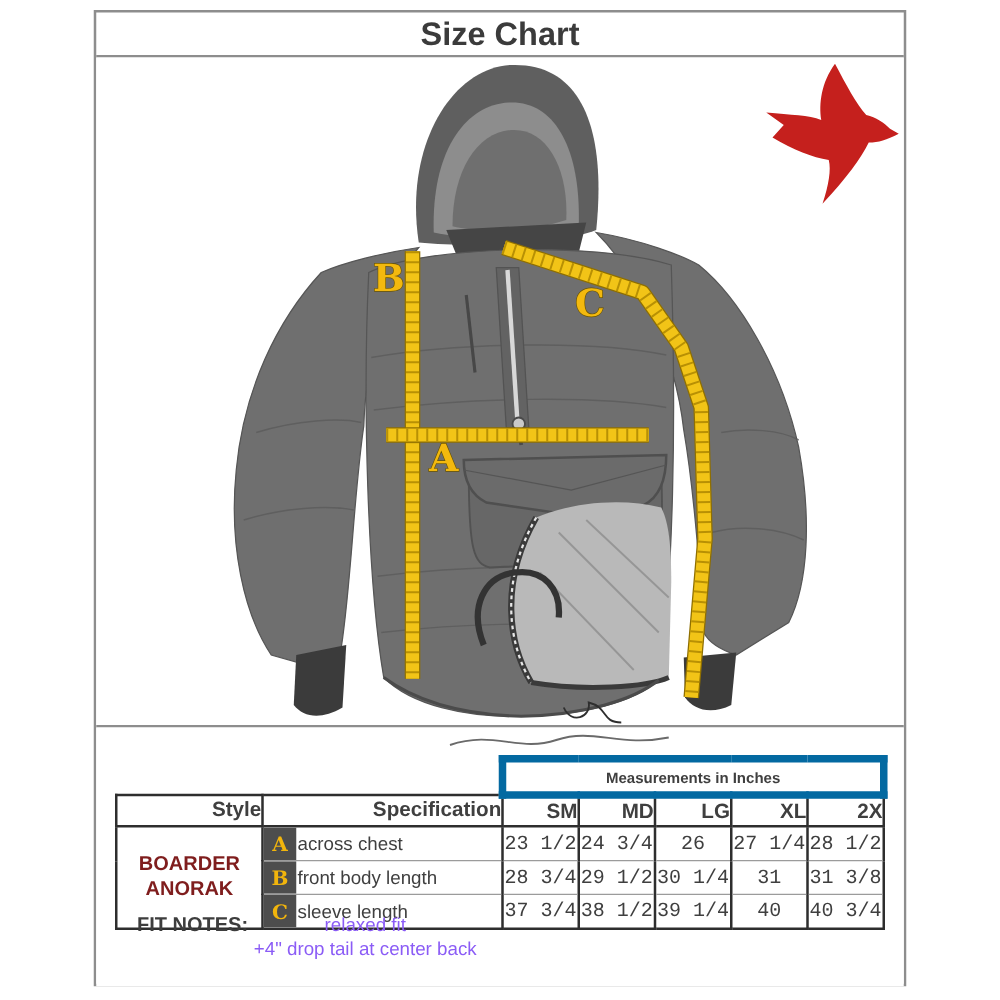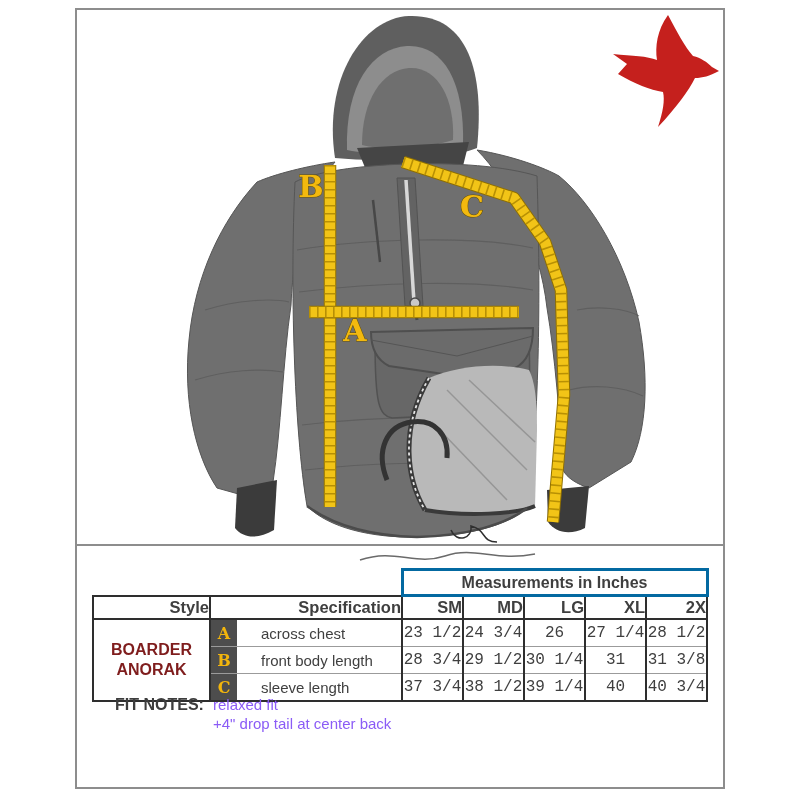--- a/index.html
+++ b/index.html
@@ -16,50 +16,53 @@
   .bird-svg{position:absolute;left:528px;top:2px;}
   .caption{position:absolute;left:0;bottom:1px;width:100%;text-align:center;
         font-size:13px;color:#4f4f4f;letter-spacing:-0.1px;}
   .notes-area{position:relative;height:207px;background:#ffffff;}
   .string-svg{position:absolute;left:278px;top:0px;}
 
   table.size-table{position:absolute;left:15px;top:22px;border-collapse:collapse;
         table-layout:fixed;width:614px;color:#3f3f3f;}
   table.size-table td, table.size-table th{padding:0;overflow:hidden;}
   .blank-cell{border:none;}
-  .group-cell{border:3px solid #0369a1;height:23px;text-align:center;
-        font-weight:bold;font-size:16px;}
+  .group-cell{border:6px solid #0369a1;height:23px;text-align:center;
+        font-weight:bold;font-size:12px;}
   .head-cell{border:2px solid #2e2e2e;height:21px;text-align:right;
         font-weight:bold;font-size:16.5px;}
   .style-cell{border:2px solid #2e2e2e;text-align:center;vertical-align:middle;}
   .style-name{display:inline-block;width:96px;font-weight:bold;font-size:16px;
         color:#7f1d1d;line-height:20px;}
   .spec-cell{border-left:2px solid #2e2e2e;border-right:2px solid #2e2e2e;
         border-top:1px solid #9b9b9b;border-bottom:1px solid #9b9b9b;height:26px;}
   .row-first .spec-cell,.row-first .val-cell{border-top:2px solid #2e2e2e;}
   .row-last .spec-cell,.row-last .val-cell{border-bottom:2px solid #2e2e2e;}
   .spec-flex{display:flex;align-items:stretch;height:26px;}
   .abc-badge{width:26px;flex:0 0 26px;background:#4d4d4d;color:#f2b50c;
         font-family:"DejaVu Serif",serif;font-weight:bold;font-size:16px;
         display:flex;align-items:center;justify-content:center;}
-  .spec-label{padding-left:24px;font-size:15px;display:flex;align-items:center;}
+  .spec-label{padding-left:1px;font-size:15px;display:flex;align-items:center;}
   .val-cell{border-left:2px solid #2e2e2e;border-right:2px solid #2e2e2e;
         border-top:1px solid #9b9b9b;border-bottom:1px solid #9b9b9b;
         text-align:center;font-size:16px;height:26px;font-family:Liberation Mono, monospace;}
 
-  .fit-notes{position:absolute;left:38px;top:150px;display:flex;}
+  .fit-notes{position:absolute;left:28px;top:150px;display:flex;text-align:center;}
   .fit-label{font-weight:bold;font-size:16px;color:#3d3d3d;width:98px;flex:0 0 98px;}
   .fit-lines{font-size:15px;color:#8b5cf6;line-height:19px;margin-top:-1px;}
 </style>
 </head>
 <body>
 
 <div class="page">
   <div class="outer-box">
 
+    <div class="title-row">
+      <h1>Size Chart</h1>
+    </div>
 
     <div class="photo-area">
 
       <svg class="jacket-svg" width="646" height="534" viewBox="0 0 646 534">
 
         <path d="M258,148 C246,70 285,8 332,6 C390,4 408,60 400,138 C370,150 300,152 258,148 Z" fill="#5f5f5f"></path>
 
         <path d="M270,140 C268,75 295,38 330,36 C365,34 388,70 386,135 C350,146 300,146 270,140 Z" fill="#8d8d8d"></path>
         <path d="M285,135 C285,90 305,60 332,58 C360,56 378,88 376,130 C345,140 305,140 285,135 Z" fill="#6f6f6f"></path>
 

